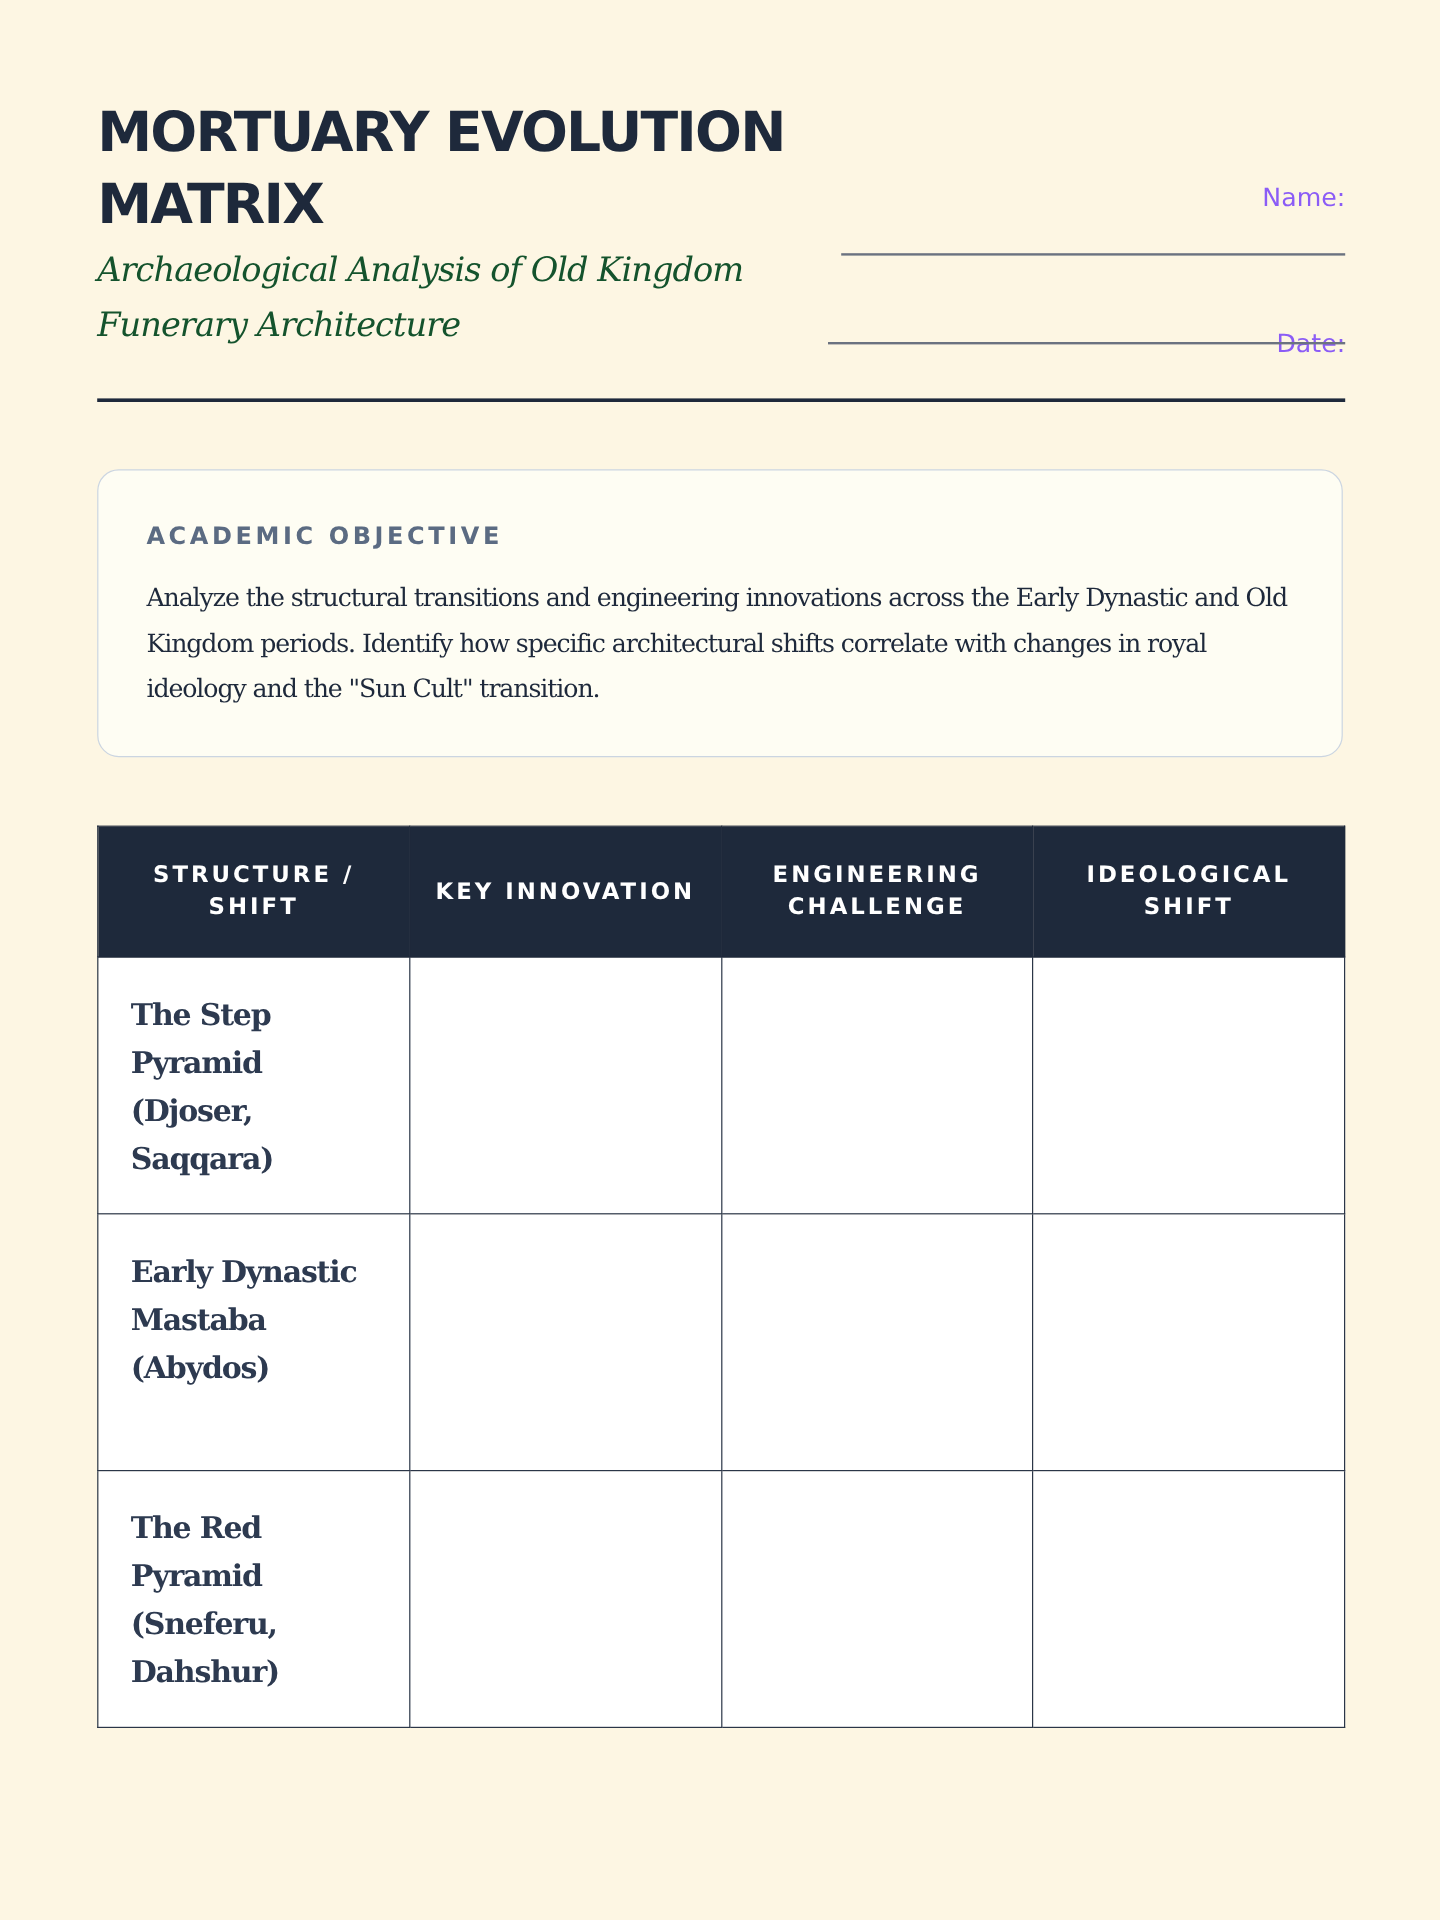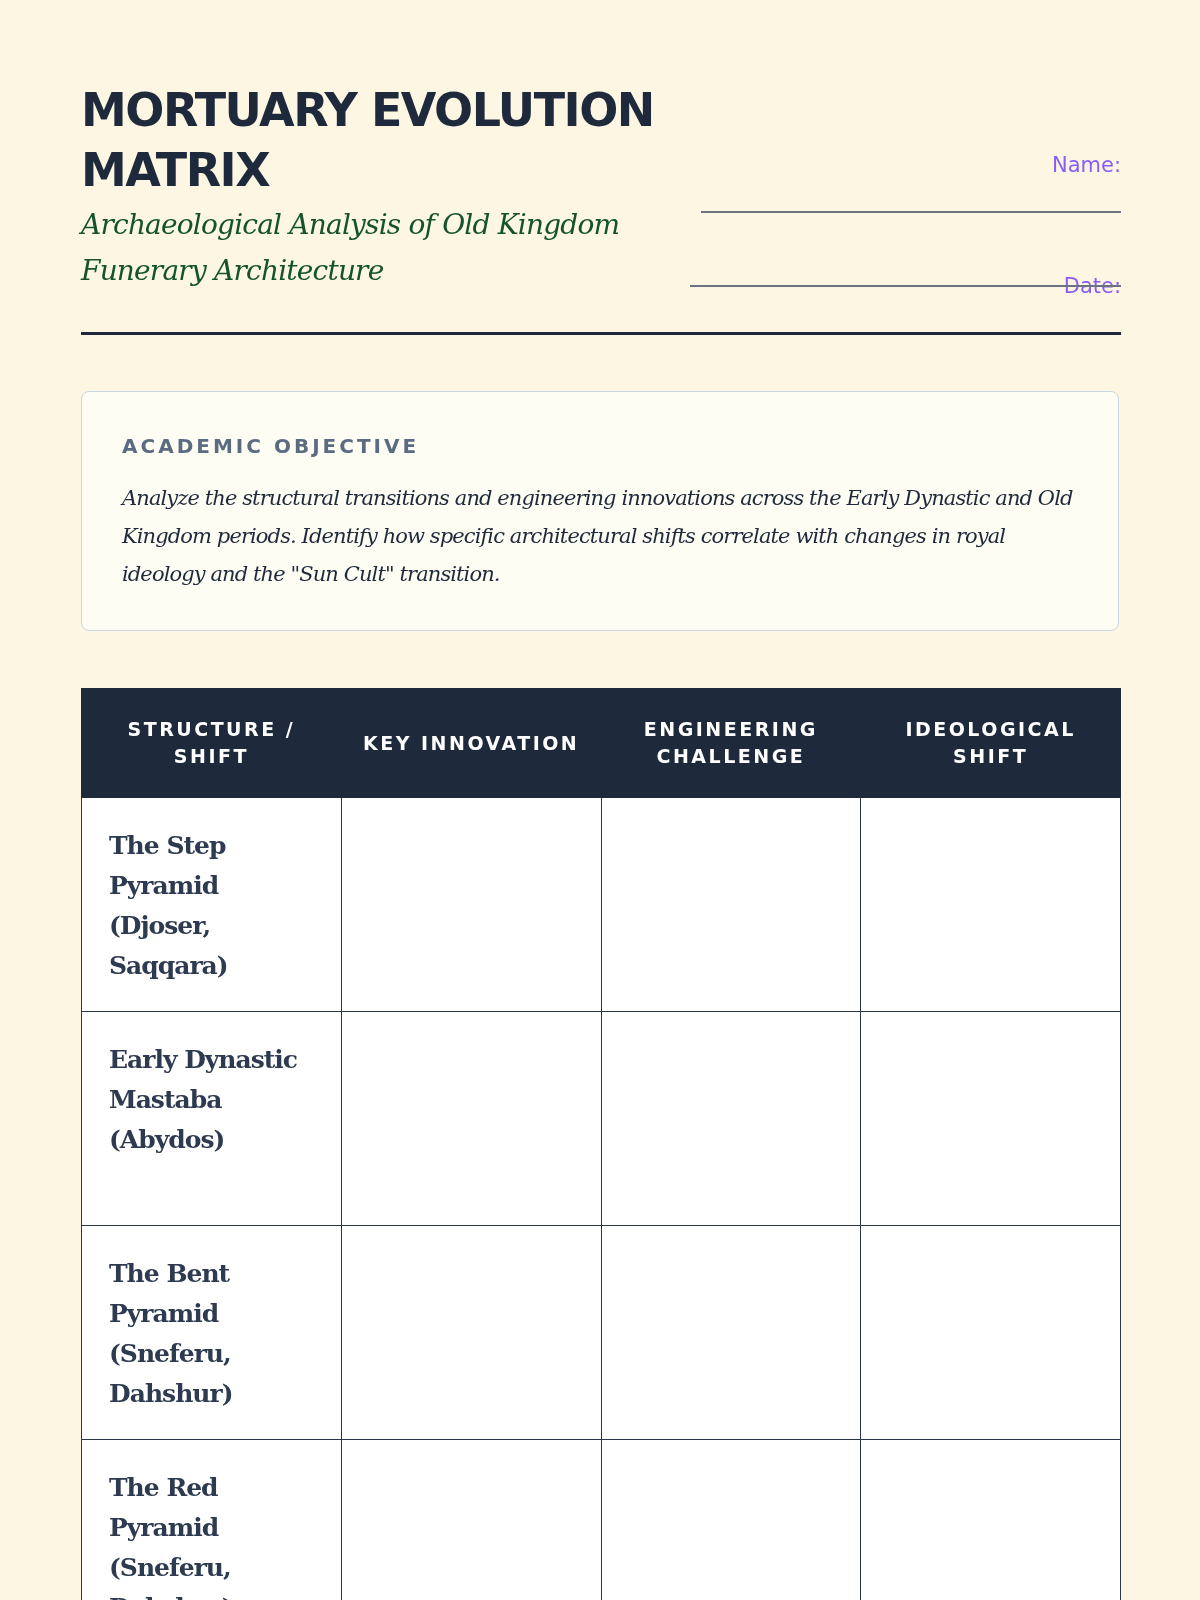--- a/index.html
+++ b/index.html
@@ -37,32 +37,32 @@
   .name-line { top: 131px; width: 420px; }
   .date-label { top: 147px; margin-top: 47px; }
   .date-line { top: 205px; width: 431px; }
   .header-rule {
     position: absolute; left: 81px; top: 332px; width: 1040px; height: 0;
     border-top: 3px solid #1e293b;
   }
 
   .objective {
     position: absolute; left: 81px; top: 391px; width: 1038px; height: 240px;
-    background: #fefdf3; border: 1.5px solid #cbd5e1; border-radius: 8px;
+    background: #fefdf3; border: 1.5px solid #cbd5e1; border-radius: 18px;
     box-sizing: border-box;
   }
   .objective-heading {
     position: absolute; left: 40px; top: 42px;
     font-family: "DejaVu Sans", sans-serif; font-weight: bold;
     font-size: 20px; letter-spacing: 3px; color: #5b6b82; margin: 0;
   }
   .objective-body {
     position: absolute; left: 40px; top: 87px; width: 960px;
     font-family: "DejaVu Serif", serif; font-size: 21px; line-height: 38px;
-    letter-spacing: -0.9px; color: #1e293b; margin: 0; font-style: italic;
+    letter-spacing: -0.9px; color: #1e293b; margin: 0;
   }
 
   .matrix {
     position: absolute; left: 81px; top: 688px; width: 1040px;
     border-collapse: collapse; table-layout: fixed;
   }
   .matrix th {
     background: #1e293b; color: #ffffff;
     font-family: "DejaVu Sans", sans-serif; font-weight: bold;
     font-size: 19px; letter-spacing: 2.5px; line-height: 27px;
@@ -124,28 +124,20 @@
       <tr>
         <td>
             <span class="site-name">Early Dynastic Mastaba (Abydos)</span>
           </td>
         <td></td>
         <td></td>
         <td></td>
       </tr>
       <tr>
         <td>
-            <span class="site-name">The Bent Pyramid (Sneferu, Dahshur)</span>
-          </td>
-        <td></td>
-        <td></td>
-        <td></td>
-      </tr>
-      <tr>
-        <td>
             <span class="site-name">The Red Pyramid (Sneferu, Dahshur)</span>
           </td>
         <td></td>
         <td></td>
         <td></td>
       </tr>
     </tbody>
   </table>
 
 </div>

